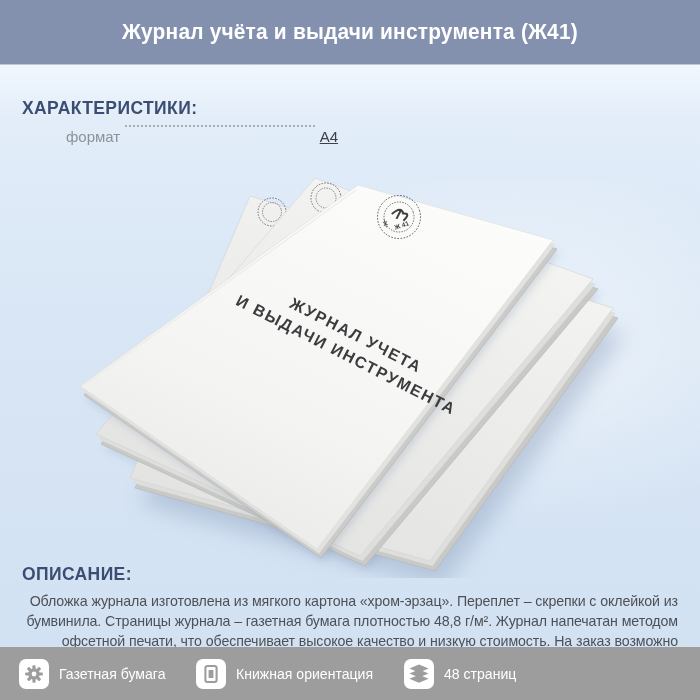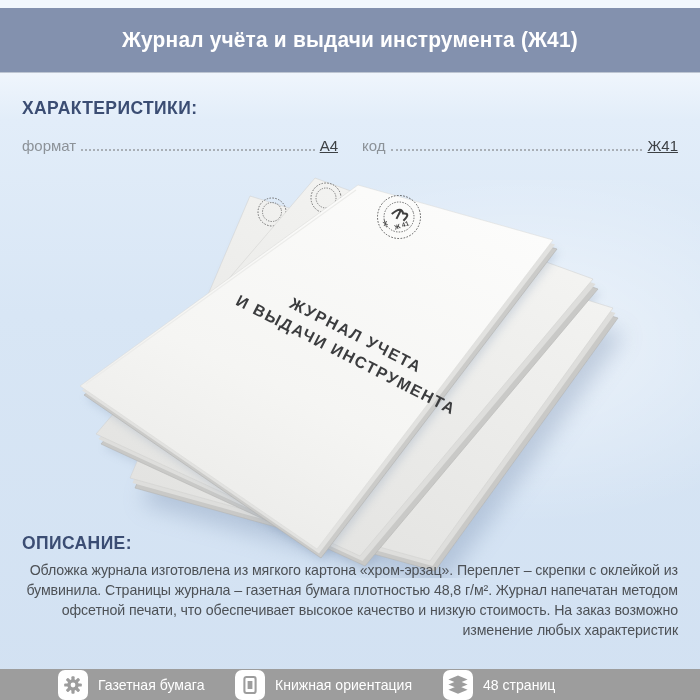--- a/index.html
+++ b/index.html
@@ -3,42 +3,42 @@
 <meta charset="utf-8">
 <style>
   html,body{margin:0;padding:0;}
   body{font-family:"Liberation Sans",sans-serif;}
   .page{position:relative;width:700px;height:700px;overflow:hidden;
         background:linear-gradient(180deg,#f2f7fd 64px,#e2edf9 120px,#d8e6f5 45%,#d2e1f2 100%);}
   .page::before{content:"";position:absolute;left:180px;top:180px;width:520px;height:360px;
         background:radial-gradient(ellipse at 65% 45%,rgba(255,255,255,.55),rgba(255,255,255,0) 65%);
         pointer-events:none;}
   
-  .header{position:absolute;top:8px;left:0;right:0;height:64px;background:#8391ae;
+  .header{position:absolute;top:0;left:0;right:0;height:64px;background:#8391ae;
           display:flex;align-items:center;justify-content:center;
           box-shadow:0 1px 0 rgba(40,55,85,.25);}
   .header-title{color:#ffffff;font-size:22px;font-weight:700;letter-spacing:.2px;
           transform:scaleX(.95);white-space:nowrap;}
   
   .chars{position:absolute;top:98px;left:22px;right:22px;}
   .section-heading{color:#3b4d73;font-size:17.5px;font-weight:700;letter-spacing:.4px;}
   .chars-grid{display:grid;grid-template-columns:1fr 1fr;column-gap:24px;margin-top:9px;}
-  .char-row{display:flex;align-items:flex-end;font-size:15px;height:26px;}
+  .char-row{display:flex;align-items:flex-start;font-size:15px;height:26px;margin-left:44px;}
   .char-label{color:#8c9298;white-space:nowrap;}
   .char-leader{flex:1;border-bottom:2px dotted #a9afb6;margin:0 5px;transform:translateY(-3px);}
   .char-value{color:#3d4145;white-space:nowrap;text-decoration:underline;}
   
   .stage{position:absolute;top:176px;left:0;width:700px;height:402px;}
   
-  .desc{position:absolute;top:533px;left:22px;right:22px;}
+  .desc{position:absolute;top:564px;left:22px;right:22px;}
   .desc-text{margin:6px 0 0 0;font-size:14.2px;line-height:1.42;color:#4d5156;
              letter-spacing:-.1px;hyphens:manual;text-align:right;}
   
-  .footer{position:absolute;left:0;right:0;bottom:0;height:31px;background:#9d9d9d;
-          display:flex;align-items:center;padding-left:58px;gap:27px;}
+  .footer{position:absolute;left:0;right:0;bottom:0;height:53px;background:#9d9d9d;
+          display:flex;align-items:center;padding-left:19px;gap:27px;}
   .f-item{display:flex;align-items:center;gap:10px;}
   .tile{width:30px;height:30px;background:#ffffff;border-radius:7px;flex:0 0 auto;
         display:flex;align-items:center;justify-content:center;}
   .f-label{color:#ffffff;font-size:14.5px;white-space:nowrap;transform:scaleX(.97);transform-origin:left;}
   svg{display:block;}
 </style>
 </head>
 <body>
 
 <div class="page">
@@ -51,25 +51,20 @@
     <div class="section-heading">ХАРАКТЕРИСТИКИ:</div>
     <div class="chars-grid">
       <div>
         <div class="char-row">
           <span class="char-label">формат</span>
           <span class="char-leader"></span>
           <span class="char-value">А4</span>
         </div>
       </div>
       <div>
-        <div class="char-row">
-          <span class="char-label">код</span>
-          <span class="char-leader"></span>
-          <span class="char-value">Ж41</span>
-        </div>
       </div>
     </div>
   </div>
 
   <div class="stage">
     <svg viewBox="0 0 700 402" width="700" height="402">
       <defs>
         <linearGradient id="covTop" x1="0.75" y1="0" x2="0.15" y2="1">
           <stop offset="0" stop-color="#fcfcfb"></stop>
             <stop offset="0.55" stop-color="#f5f5f3"></stop>

